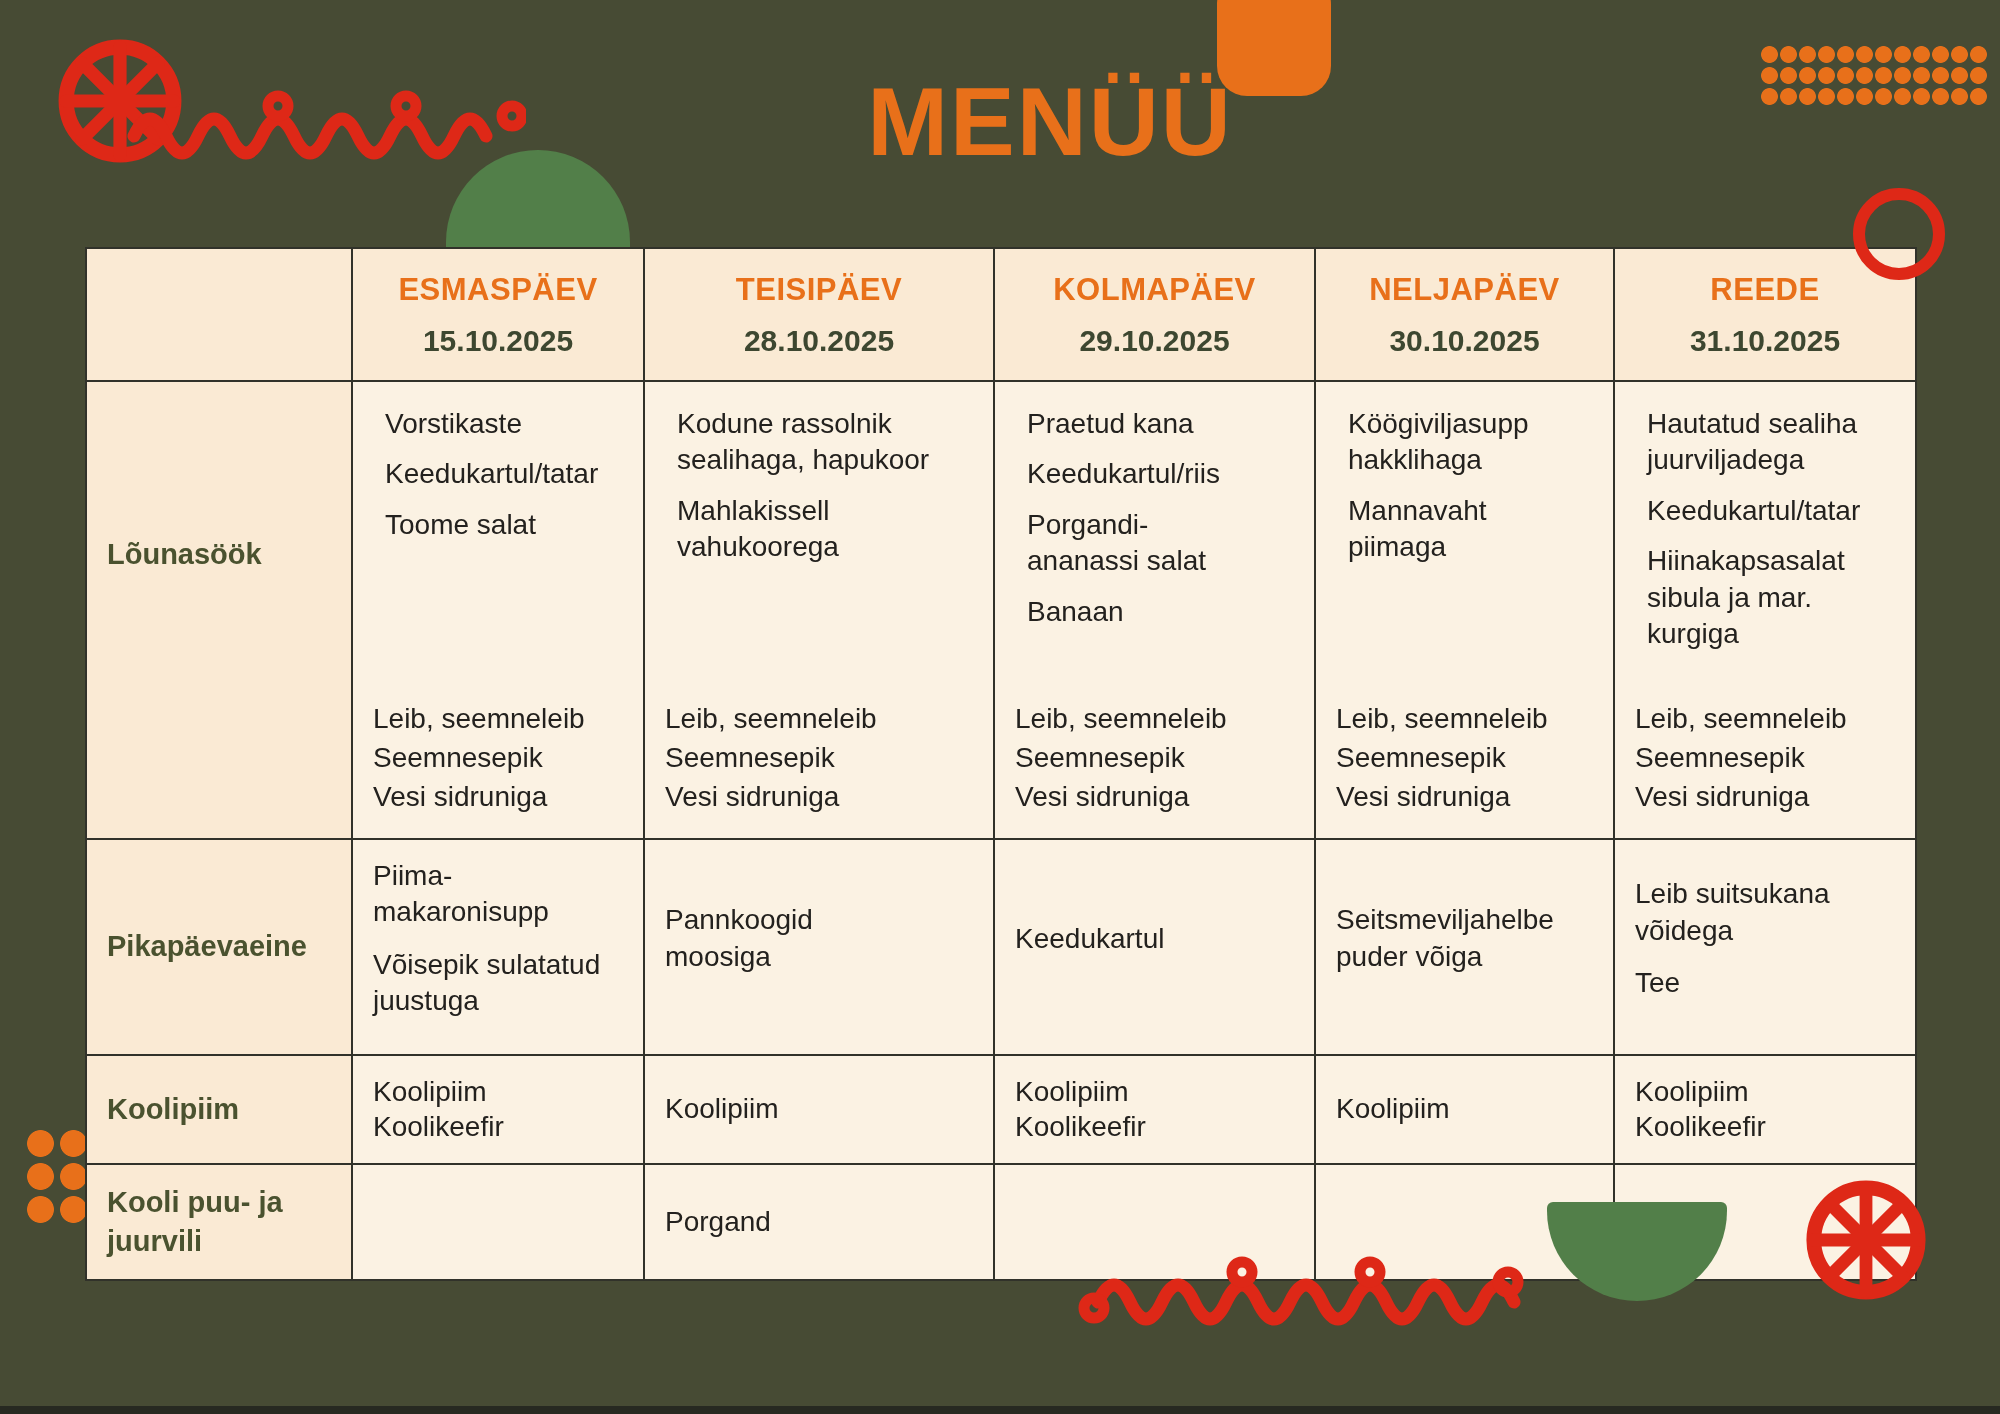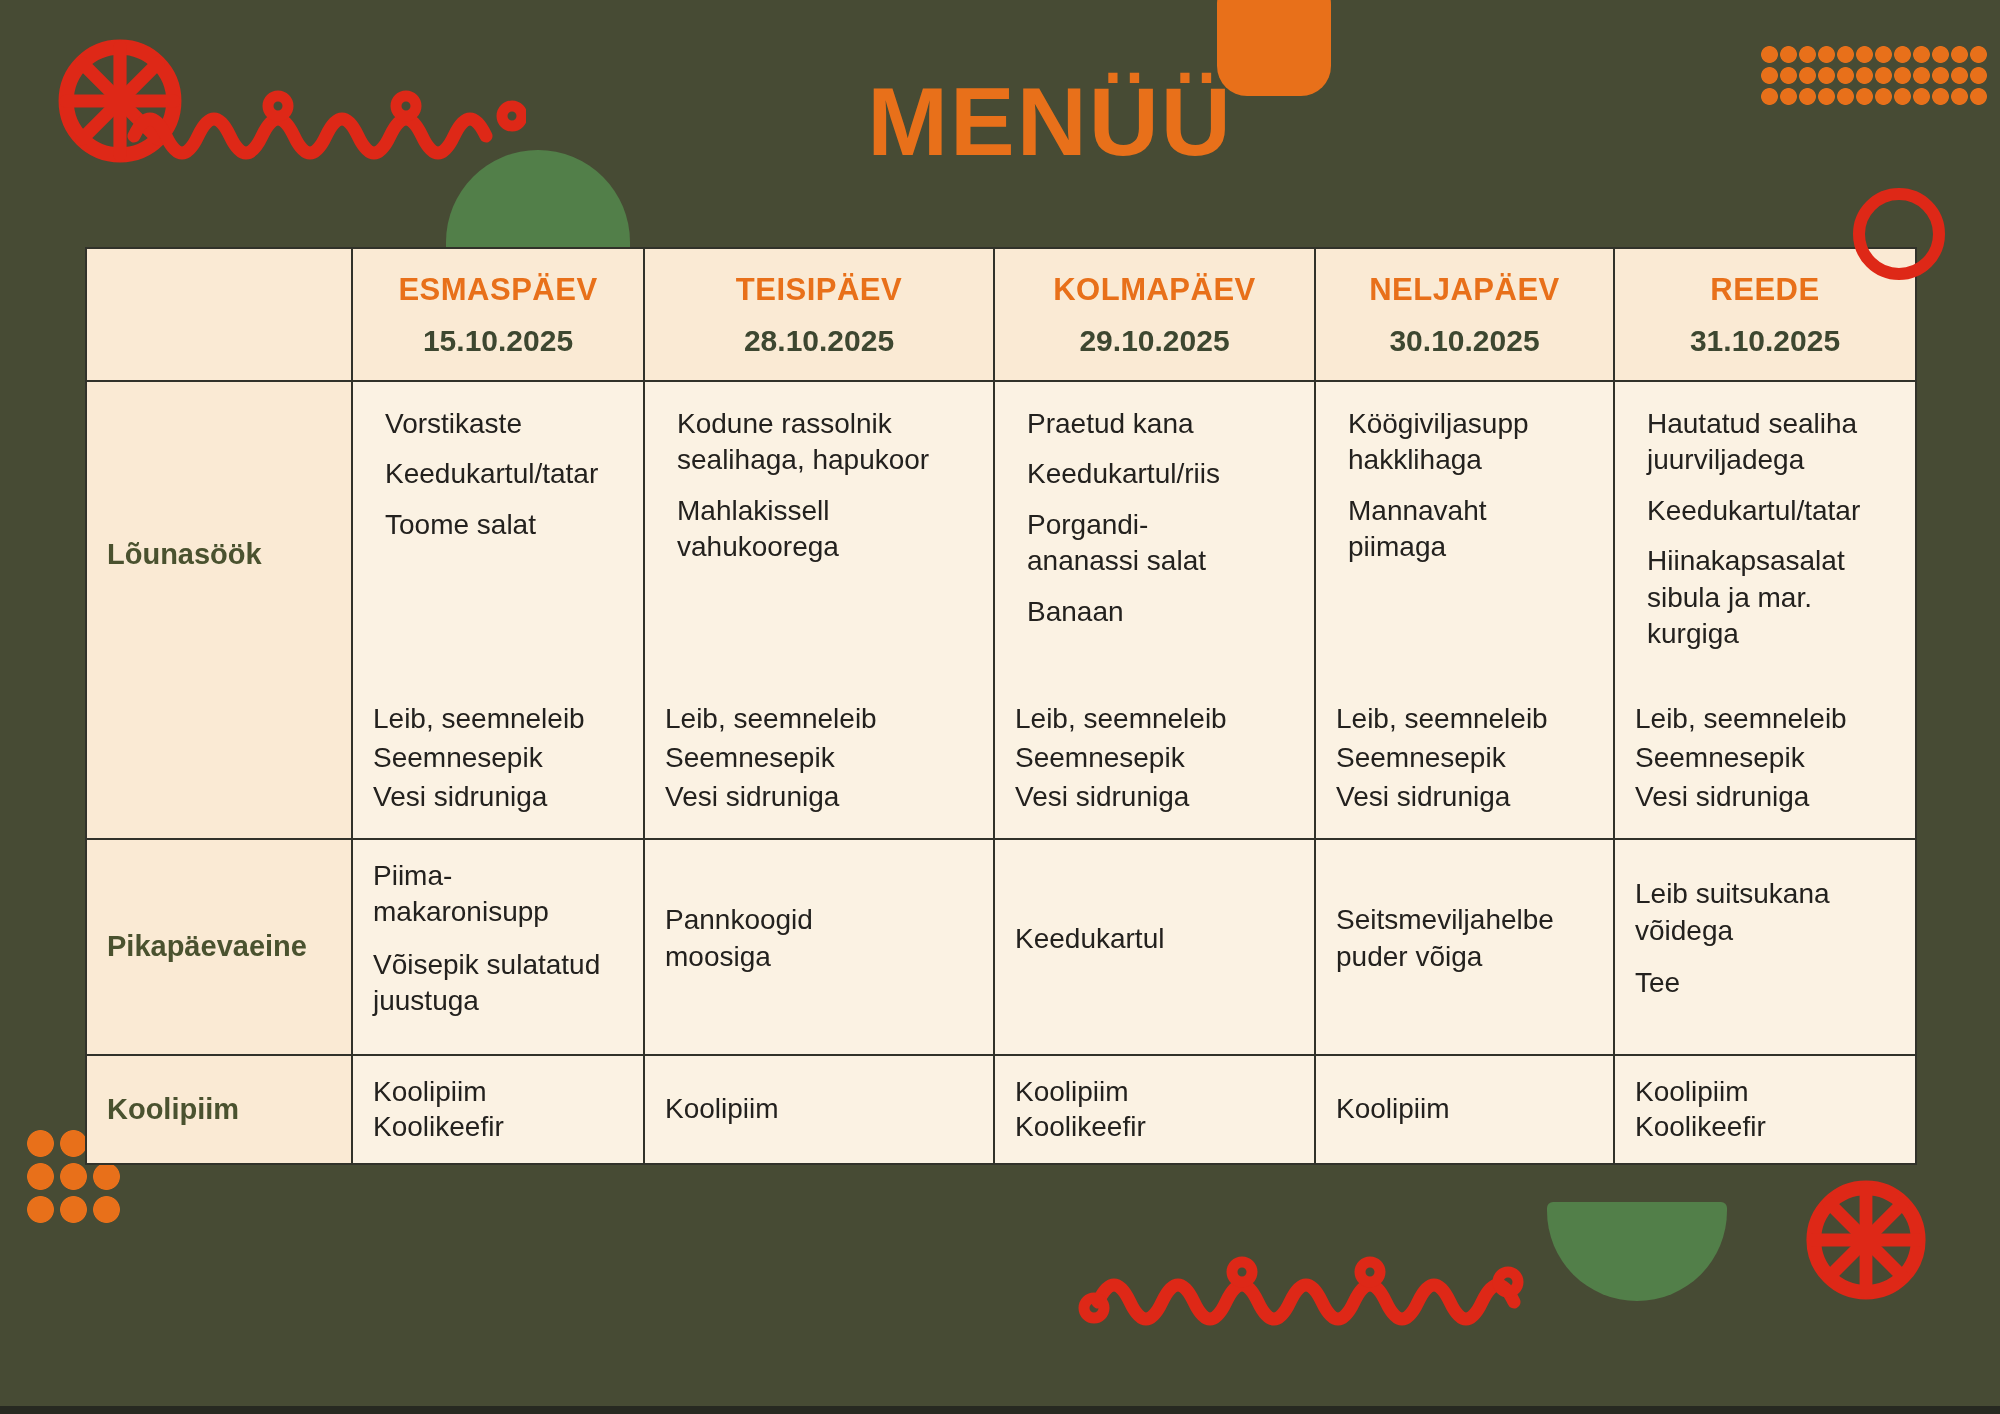--- a/index.html
+++ b/index.html
@@ -295,14 +295,36 @@
             <p class="item">Koolipiim</p>
           </div>
         </td>
         <td class="menu-cell">
           <div class="cell-inner">
             <p class="item">Koolipiim
 Koolikeefir</p>
           </div>
         </td>
       </tr>
+      <tr class="body-row row-3">
+        <th class="row-label-cell">
+          <div class="row-label-text">Kooli puu- ja juurvili</div>
+        </th>
+        <td class="menu-cell">
+          <div class="cell-inner"></div>
+        </td>
+        <td class="menu-cell">
+          <div class="cell-inner">
+            <p class="item">Porgand</p>
+          </div>
+        </td>
+        <td class="menu-cell">
+          <div class="cell-inner"></div>
+        </td>
+        <td class="menu-cell">
+          <div class="cell-inner"></div>
+        </td>
+        <td class="menu-cell">
+          <div class="cell-inner"></div>
+        </td>
+      </tr>
     </tbody>
 </table>
 
 </body></html>

